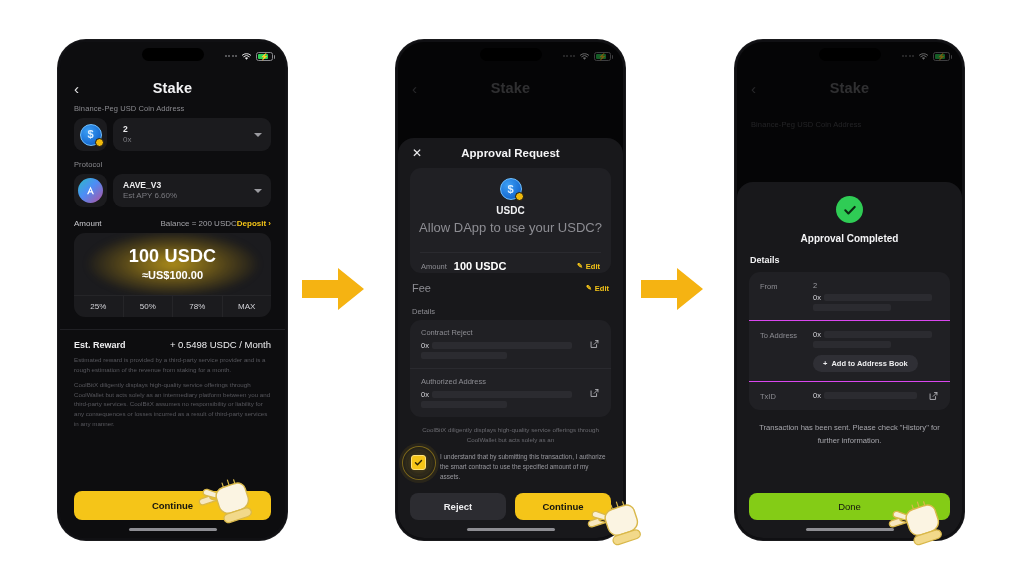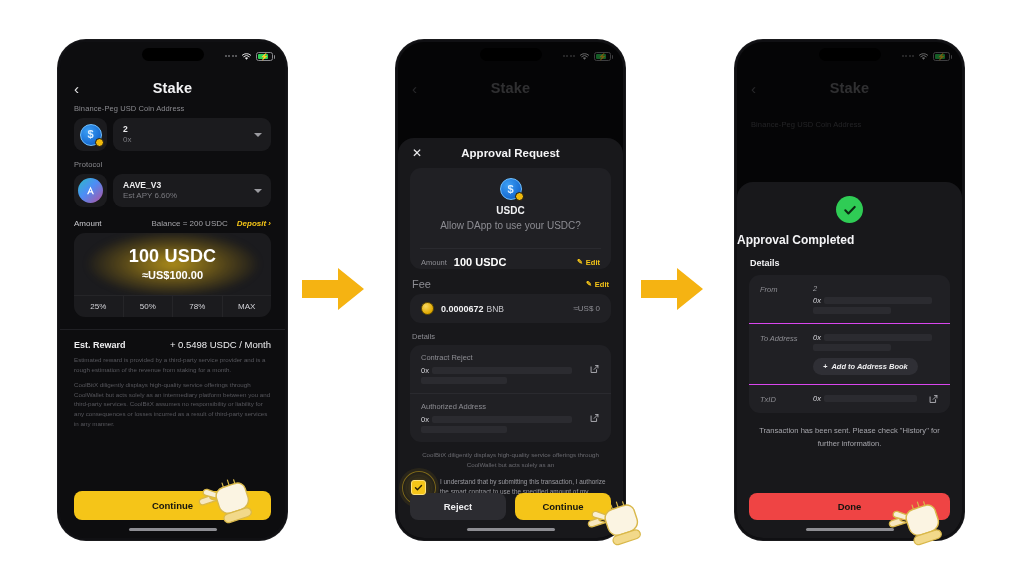--- a/index.html
+++ b/index.html
@@ -93,21 +93,21 @@
     display:flex; align-items:center; justify-content:space-between;
     padding:0 9px 0 10px;
   }
   .sel-main { font-size:8.5px; font-weight:700; color:#ededef; line-height:1.25; }
   .sel-sub  { font-size:8px; color:#7b7b80; line-height:1.3; }
   .caret { width:0;height:0;border-left:4px solid transparent;border-right:4px solid transparent;border-top:4.5px solid #9b9ba0; }
 
   .amt-head { display:flex; align-items:center; padding:0 14px; margin-bottom:5px; }
   .amt-head .lbl { font-size:8px; color:#c9c9ce; }
   .amt-head .bal { margin-left:auto; font-size:8px; color:#a3a3a8; }
-  .amt-head .dep { margin-left:9px; font-size:8px; color:#f5c518; font-weight:700;font-style:italic; }
+  .amt-head .dep { font-size:8px; color:#f5c518; font-weight:700; }
 
   .amt-card {
     margin:0 14px; background:#1b1b1e; border-radius:11px; overflow:hidden;
   }
   .amt-top {
     position:relative; height:62px; display:flex; flex-direction:column;
     align-items:center; justify-content:center; overflow:hidden;
   }
   .amt-glow {
     position:absolute; left:50%; top:50%; transform:translate(-50%,-50%);
@@ -148,21 +148,21 @@
   }
   #sheet2 { top:96px; }
   #sheet3 { top:140px; }
   .sheet-head { position:relative; height:30px; display:flex; align-items:center; justify-content:center; }
   .sheet-head .close { position:absolute; left:14px; top:50%; transform:translateY(-50%); font-size:12px; color:#ededef; line-height:1; }
   .sheet-head .title { font-size:11.5px; font-weight:700; color:#f4f4f6; }
 
   .card { background:#202024; border-radius:11px; margin:0 12px; }
   .token-card { padding:10px 0 9px; text-align:center; }
   .token-card .tname { font-size:10px; font-weight:700; color:#f2f2f4; margin-top:5px; }
-  .token-card .tsub  { font-size:10px; color:#8d8d93; margin-top:4px; }
+  .token-card .tsub  { font-size:13px; color:#8d8d93; margin-top:4px; }
   .token-sep { height:1px; background:#2a2a2f; margin:8px 10px 0; }
   .amt-row { display:flex; align-items:center; padding:7px 11px 1px; }
   .amt-row .k { font-size:7.5px; color:#8d8d93; }
   .amt-row .v { font-size:11px; font-weight:700; color:#fff; margin-left:7px; }
   .edit { margin-left:auto; font-size:7.5px; color:#f5c518; font-weight:700; display:flex; align-items:center; gap:3px; }
   .edit .pen { font-size:7px; }
 
   .fee-head { display:flex; align-items:center; padding:9px 14px 4px; }
   .fee-head .k { font-size:11px; color:#8d8d93; }
   .fee-row { display:flex; align-items:center; padding:8px 11px; }
@@ -212,40 +212,40 @@
   .btn-row { position:absolute; left:12px; right:12px; bottom:18px; display:flex; gap:9px; }
   .btn { flex:1; height:27px; border-radius:8px; display:flex; align-items:center; justify-content:center; font-size:9.5px; font-weight:700; }
   .btn-rej { background:#2c2c31; color:#ededef; }
   .btn-cont { background:#f5c518; color:#15150f; }
 
   
   .done-ic {
     width:27px; height:27px; border-radius:50%; background:#2fcc55;
     display:flex; align-items:center; justify-content:center; margin:14px auto 0;
   }
-  .done-title { text-align:left; font-size:12px; font-weight:700; color:#f4f4f6; margin-top:10px; }
+  .done-title { text-align:center; font-size:10px; font-weight:700; color:#f4f4f6; margin-top:10px; }
   .det-title { font-size:9px; font-weight:700; color:#f2f2f4; padding:11px 13px 7px; }
   .det-card { background:#202024; border-radius:11px; margin:0 12px; }
-  .det-row { display:flex; padding:9px 11px; position:relative;font-style:italic; }
+  .det-row { display:flex; padding:9px 11px; position:relative; }
   .det-row + .det-row { border-top:1px solid #d946ef; }
   .det-k { font-size:7.5px; color:#8d8d93; width:53px; flex:0 0 auto; padding-top:1px; }
   .det-body { flex:1; }
   .det-v { font-size:7.5px; color:#d8d8dd; }
   .d-red1 { height:7px; background:#2b2b30; border-radius:2px; width:86%; margin-top:-8px; margin-left:11px; }
   .d-red2 { height:7px; background:#2b2b30; border-radius:2px; width:62%; margin-top:3px; }
   .addr-book {
     margin-top:7px; display:inline-flex; align-items:center; gap:4px;
     background:#2f2f35; border-radius:11px; padding:4px 10px;
     font-size:7.5px; color:#ededef; font-weight:700;
   }
   .sent-note { text-align:center; font-size:7.6px; line-height:1.65; color:#a6a6ac; padding:12px 22px 0; }
   .done-btn {
     position:absolute; left:12px; right:12px; bottom:18px; height:27px;
-    background:#ef4444; border-radius:8px; display:flex; align-items:center; justify-content:center;
-    font-size:9.5px; font-weight:700; color:#15150f;
+    background:#84cc16; border-radius:8px; display:flex; align-items:center; justify-content:center;
+    font-size:9.5px; font-weight:400; color:#15150f;
   }
 
   
   .arrow { position:absolute; width:66px; height:48px; }
   #arrow1 { left:300px; top:265px; }
   #arrow2 { left:639px; top:265px; }
 
   
   .hand { position:absolute; width:64px; height:62px; pointer-events:none; }
   #hand1 { left:198px; top:470px; }
@@ -409,28 +409,20 @@
           </span>
         </div>
       </div>
 
       <div class="fee-head">
         <span class="k">Fee</span>
         <span class="edit">
           <span class="pen">✎</span>
           <span>Edit</span>
         </span>
-      </div>
-      <div class="card">
-        <div class="fee-row">
-          <span class="bnb-disc"></span>
-          <span class="v">0.0000672</span>
-          <span class="u">BNB</span>
-          <span class="usd">≈US$ 0</span>
-        </div>
       </div>
 
       <div class="details-lbl">Details</div>
       <div class="card">
         <div class="addr-block">
           <div class="addr-k">Contract Reject</div>
           <div class="addr-v">0x</div>
           <div class="redact r1"></div>
           <div class="redact r2"></div>
           <svg class="ext-ic" viewBox="0 0 16 16">

